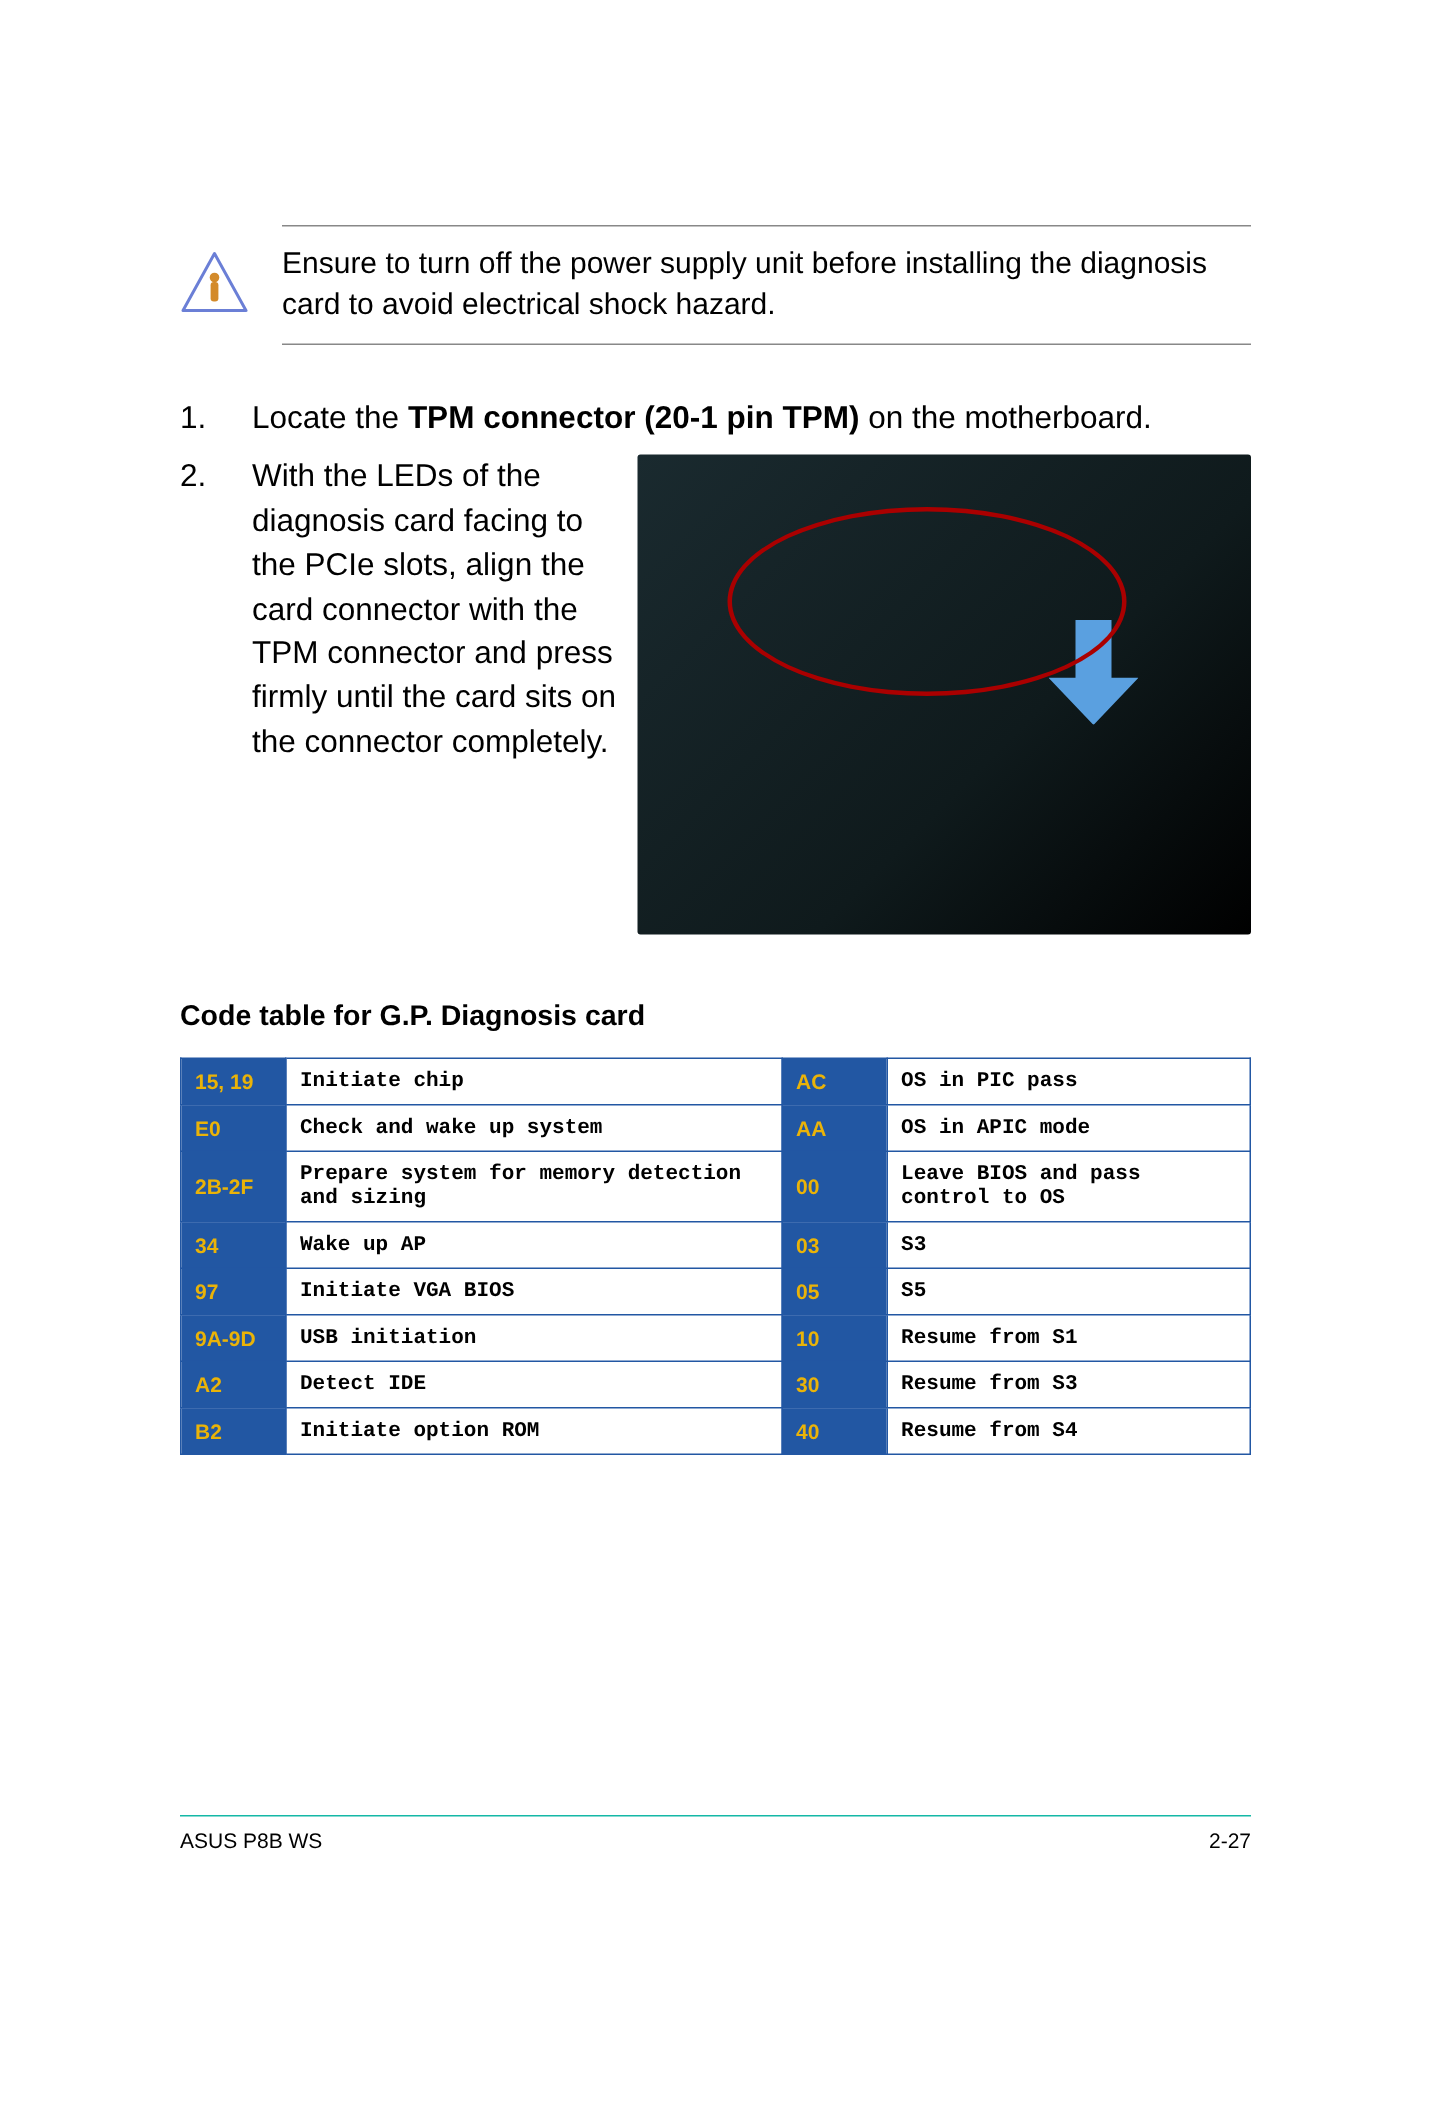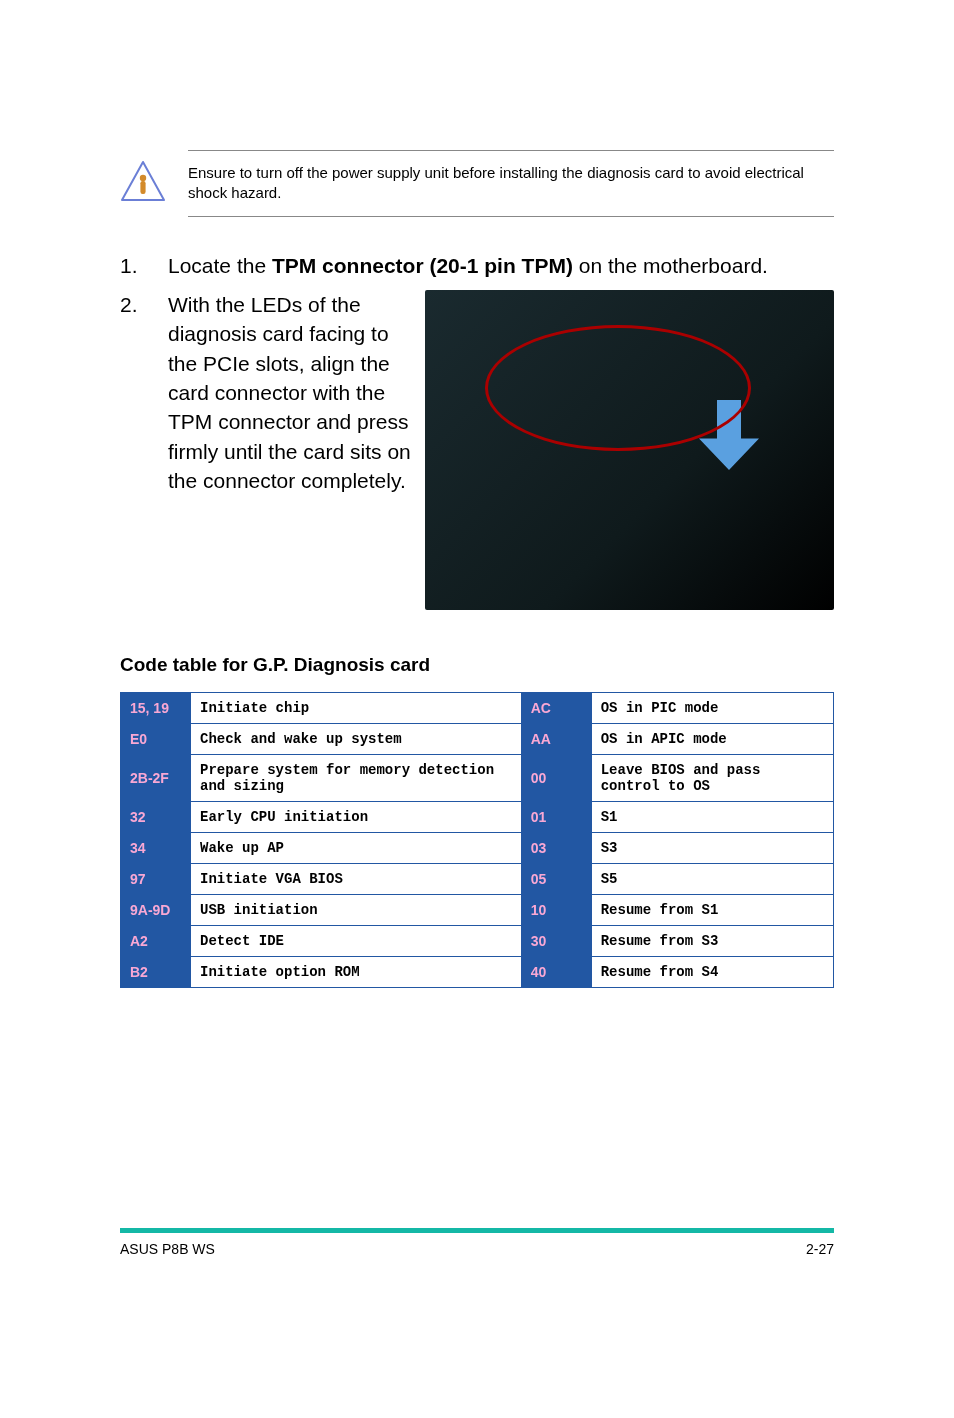--- a/index.html
+++ b/index.html
@@ -1,35 +1,35 @@
 <!DOCTYPE html>
 <html><head>
 <meta charset="utf-8">
 <style>
   * { box-sizing: border-box; margin: 0; padding: 0; }
   html, body { width: 954px; background: #fff; font-family: Arial, Helvetica, sans-serif; color: #000; }
   .page { padding: 150px 120px 0 120px; }
   h2.section { font-size: 19px; font-weight: bold; margin-bottom: 18px; }
   .note-row { display: flex; align-items: center; gap: 22px; margin-bottom: 34px; }
   .warn-icon { flex: 0 0 auto; }
-  .note-box { border-top: 1px solid #888; border-bottom: 1px solid #888; padding: 12px 0; font-size: 15px; line-height: 1.35; flex: 1; }
+  .note-box { border-top: 1px solid #888; border-bottom: 1px solid #888; padding: 12px 0; font-size: 20px; line-height: 1.35; flex: 1; }
   ol.steps { list-style: none; counter-reset: step; font-size: 21px; line-height: 1.4; }
   ol.steps > li { counter-increment: step; margin-bottom: 10px; padding-left: 48px; position: relative; }
   ol.steps > li::before { content: counter(step) "."; position: absolute; left: 0; }
   .step-flex { display: flex; gap: 2px; align-items: flex-start; justify-content: flex-end; }
   .step-flex .txt { flex: 0 0 255px; }
   .step-flex .img-ph { flex: 1; height: 320px; background: linear-gradient(135deg,#1a2a2f 0%, #0f1a1c 60%, #000 100%); border-radius: 2px; position: relative; overflow: hidden; }
   .step-flex .img-ph::after { content: ""; position: absolute; top: 35px; left: 60px; width: 260px; height: 120px; border: 3px solid #a00; border-radius: 50%/50%; }
   .arrow-ph { position: absolute; top: 110px; right: 75px; width: 60px; height: 70px; background: #5aa0e0; clip-path: polygon(30% 0,70% 0,70% 55%,100% 55%,50% 100%,0 55%,30% 55%); }
   h2.section.second { margin-top: 44px; margin-bottom: 16px; }
   table.codes { width: 100%; border-collapse: collapse; font-size: 14px; }
   table.codes td, table.codes th { border: 1px solid #2257a3; padding: 7px 9px; text-align: left; vertical-align: middle; }
-  table.codes .code-cell { background: #2257a3; color: #f9a8d4; font-weight: bold; width: 70px; }
+  table.codes .code-cell { background: #2257a3; color: #eab308; font-weight: bold; width: 70px; }
   table.codes .desc-cell { font-weight: bold; font-family: Liberation Mono, monospace; }
-  .footer { position: relative; margin-top: 240px; border-top: 5px solid #14b8a6; padding: 8px 0 0 0; display: flex; justify-content: space-between; font-size: 14px; }
+  .footer { position: relative; margin-top: 240px; border-top: 1px solid #14b8a6; padding: 8px 0 0 0; display: flex; justify-content: space-between; font-size: 14px; }
   .bold { font-weight: bold; }
 </style>
 </head>
 <body>
 
 <div class="page">
 
 
   <div class="note-row">
     <span class="warn-icon">
@@ -57,39 +57,33 @@
   </ol>
 
   <h2 class="section second">Code table for G.P. Diagnosis card</h2>
 
   <table class="codes">
     <tbody id="code-tbody">
         <tr>
           <td class="code-cell">15, 19</td>
           <td class="desc-cell">Initiate chip</td>
           <td class="code-cell">AC</td>
-          <td class="desc-cell">OS in PIC mode</td>
+          <td class="desc-cell">OS in PIC pass</td>
         </tr>
         <tr>
           <td class="code-cell">E0</td>
           <td class="desc-cell">Check and wake up system</td>
           <td class="code-cell">AA</td>
           <td class="desc-cell">OS in APIC mode</td>
         </tr>
         <tr>
           <td class="code-cell">2B-2F</td>
           <td class="desc-cell">Prepare system for memory detection and sizing</td>
           <td class="code-cell">00</td>
           <td class="desc-cell">Leave BIOS and pass control to OS</td>
-        </tr>
-        <tr>
-          <td class="code-cell">32</td>
-          <td class="desc-cell">Early CPU initiation</td>
-          <td class="code-cell">01</td>
-          <td class="desc-cell">S1</td>
         </tr>
         <tr>
           <td class="code-cell">34</td>
           <td class="desc-cell">Wake up AP</td>
           <td class="code-cell">03</td>
           <td class="desc-cell">S3</td>
         </tr>
         <tr>
           <td class="code-cell">97</td>
           <td class="desc-cell">Initiate VGA BIOS</td>

